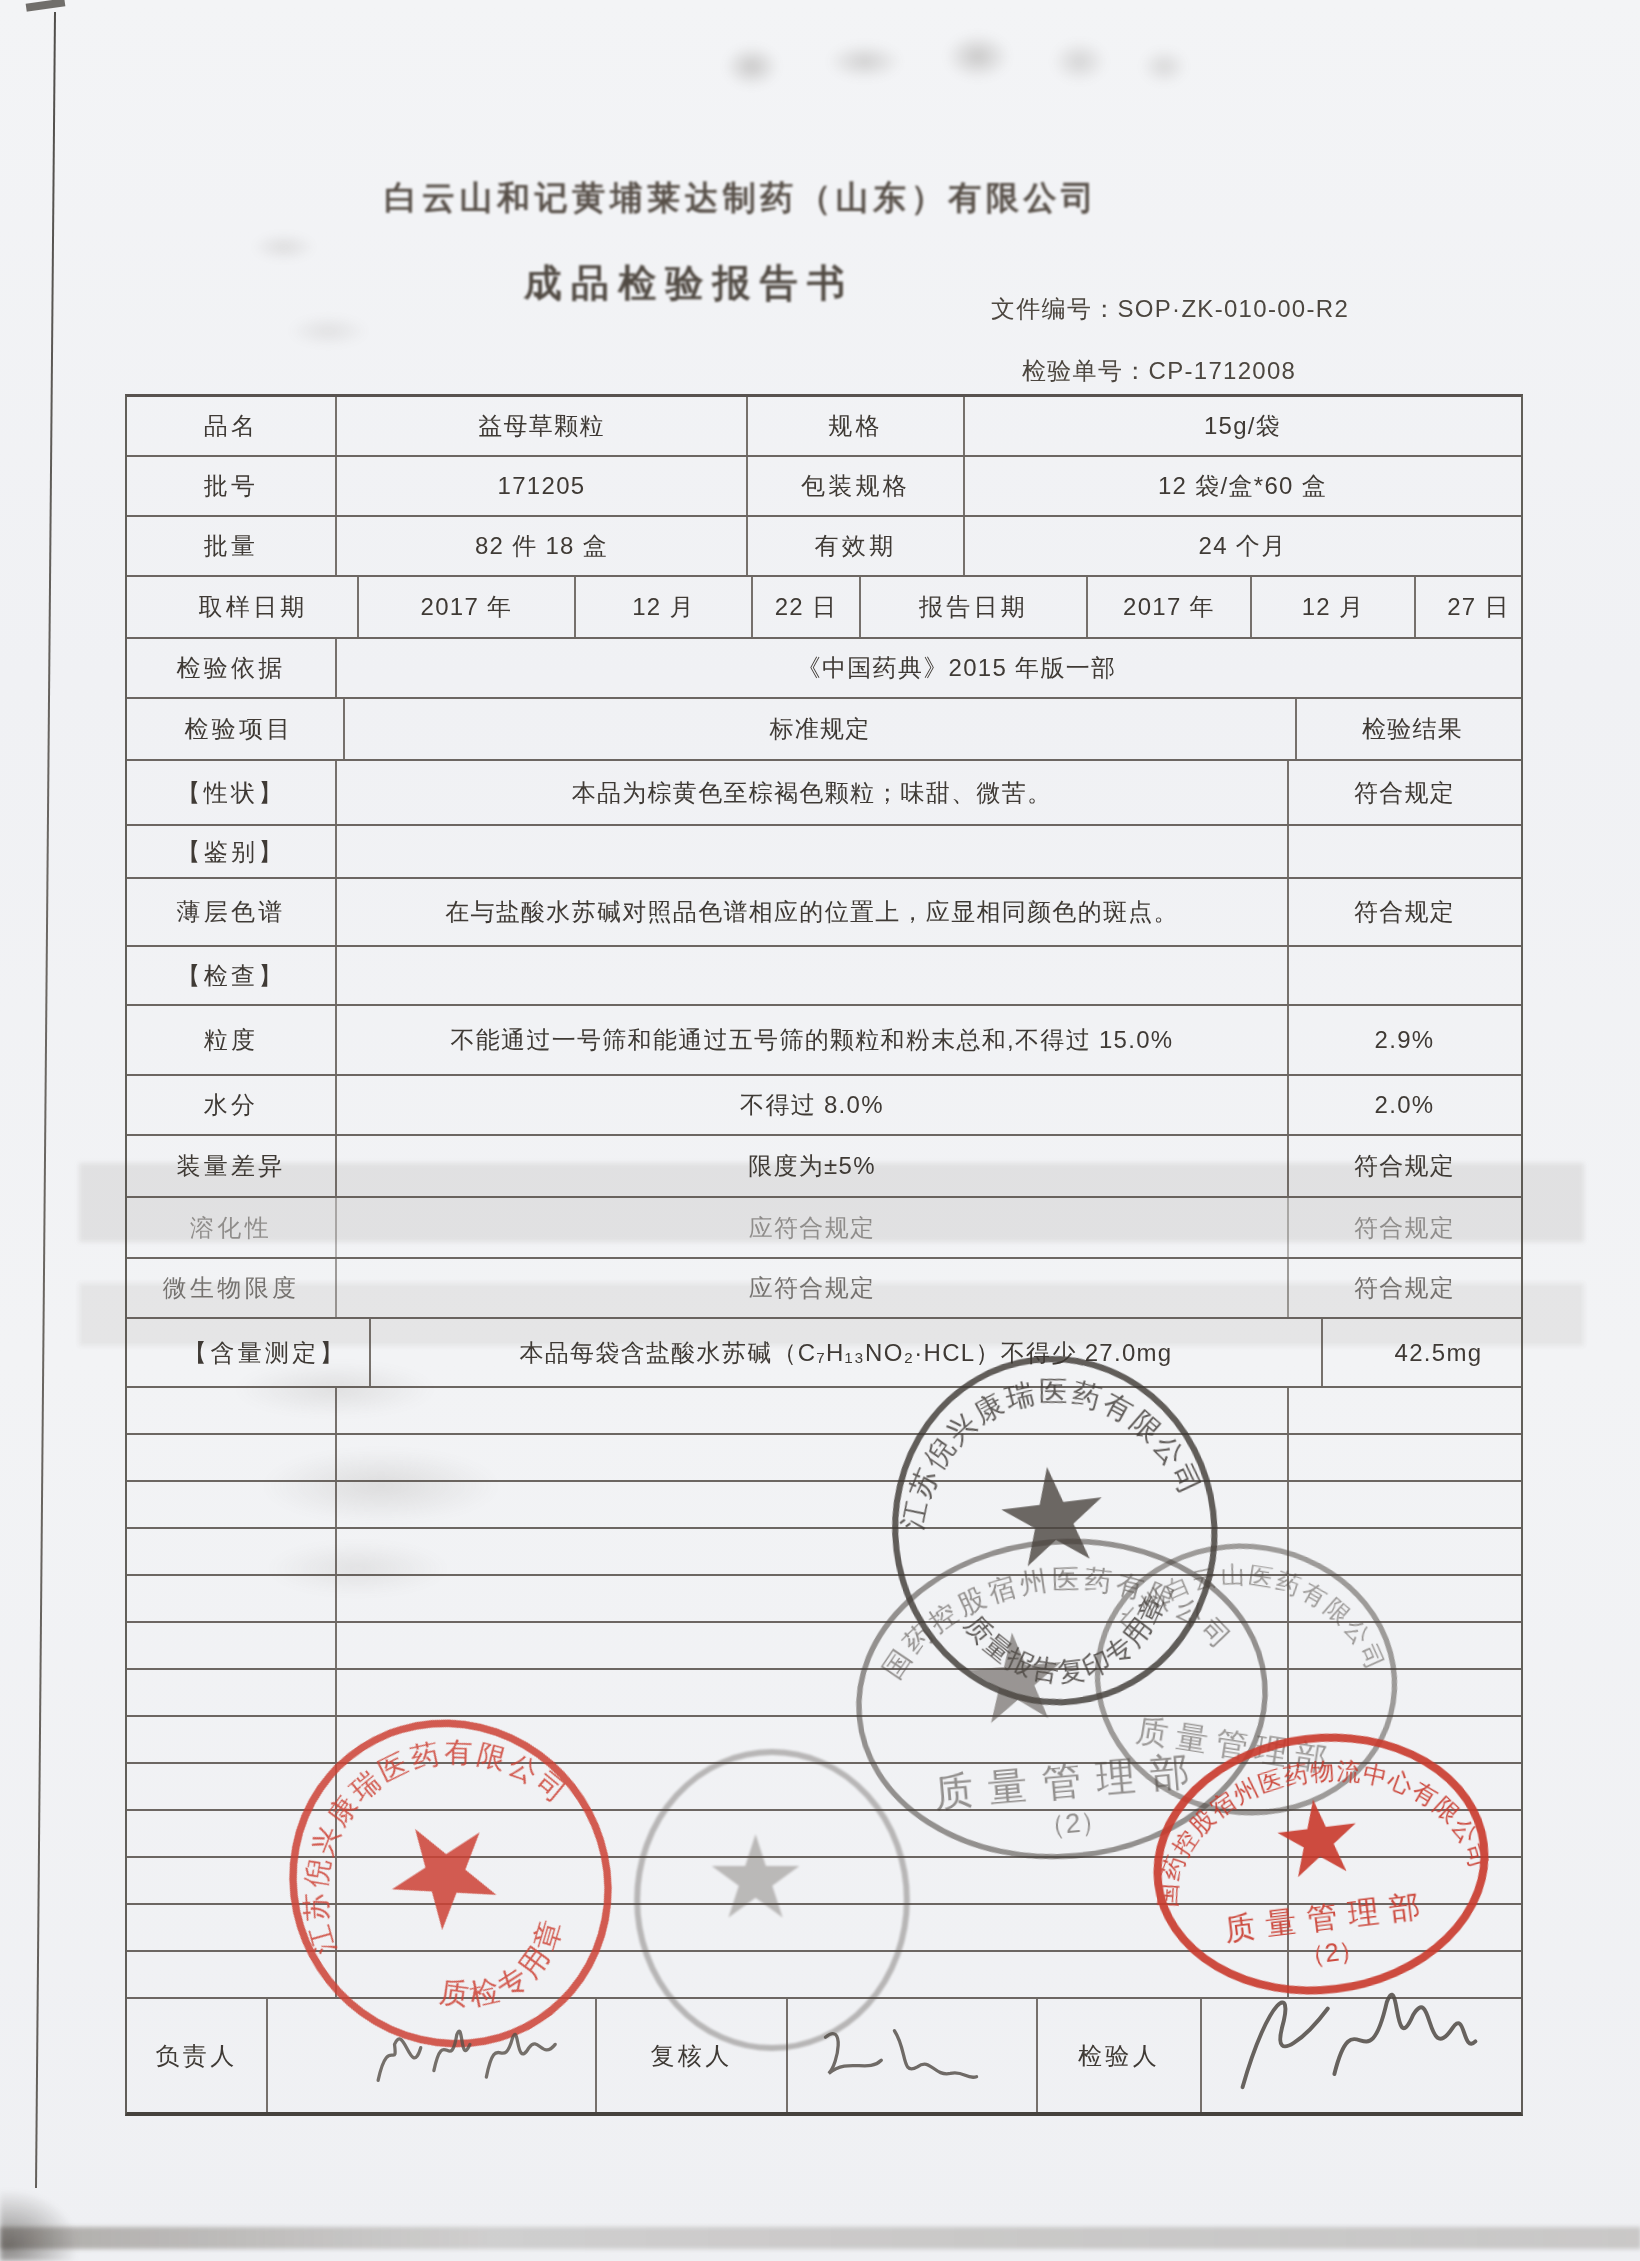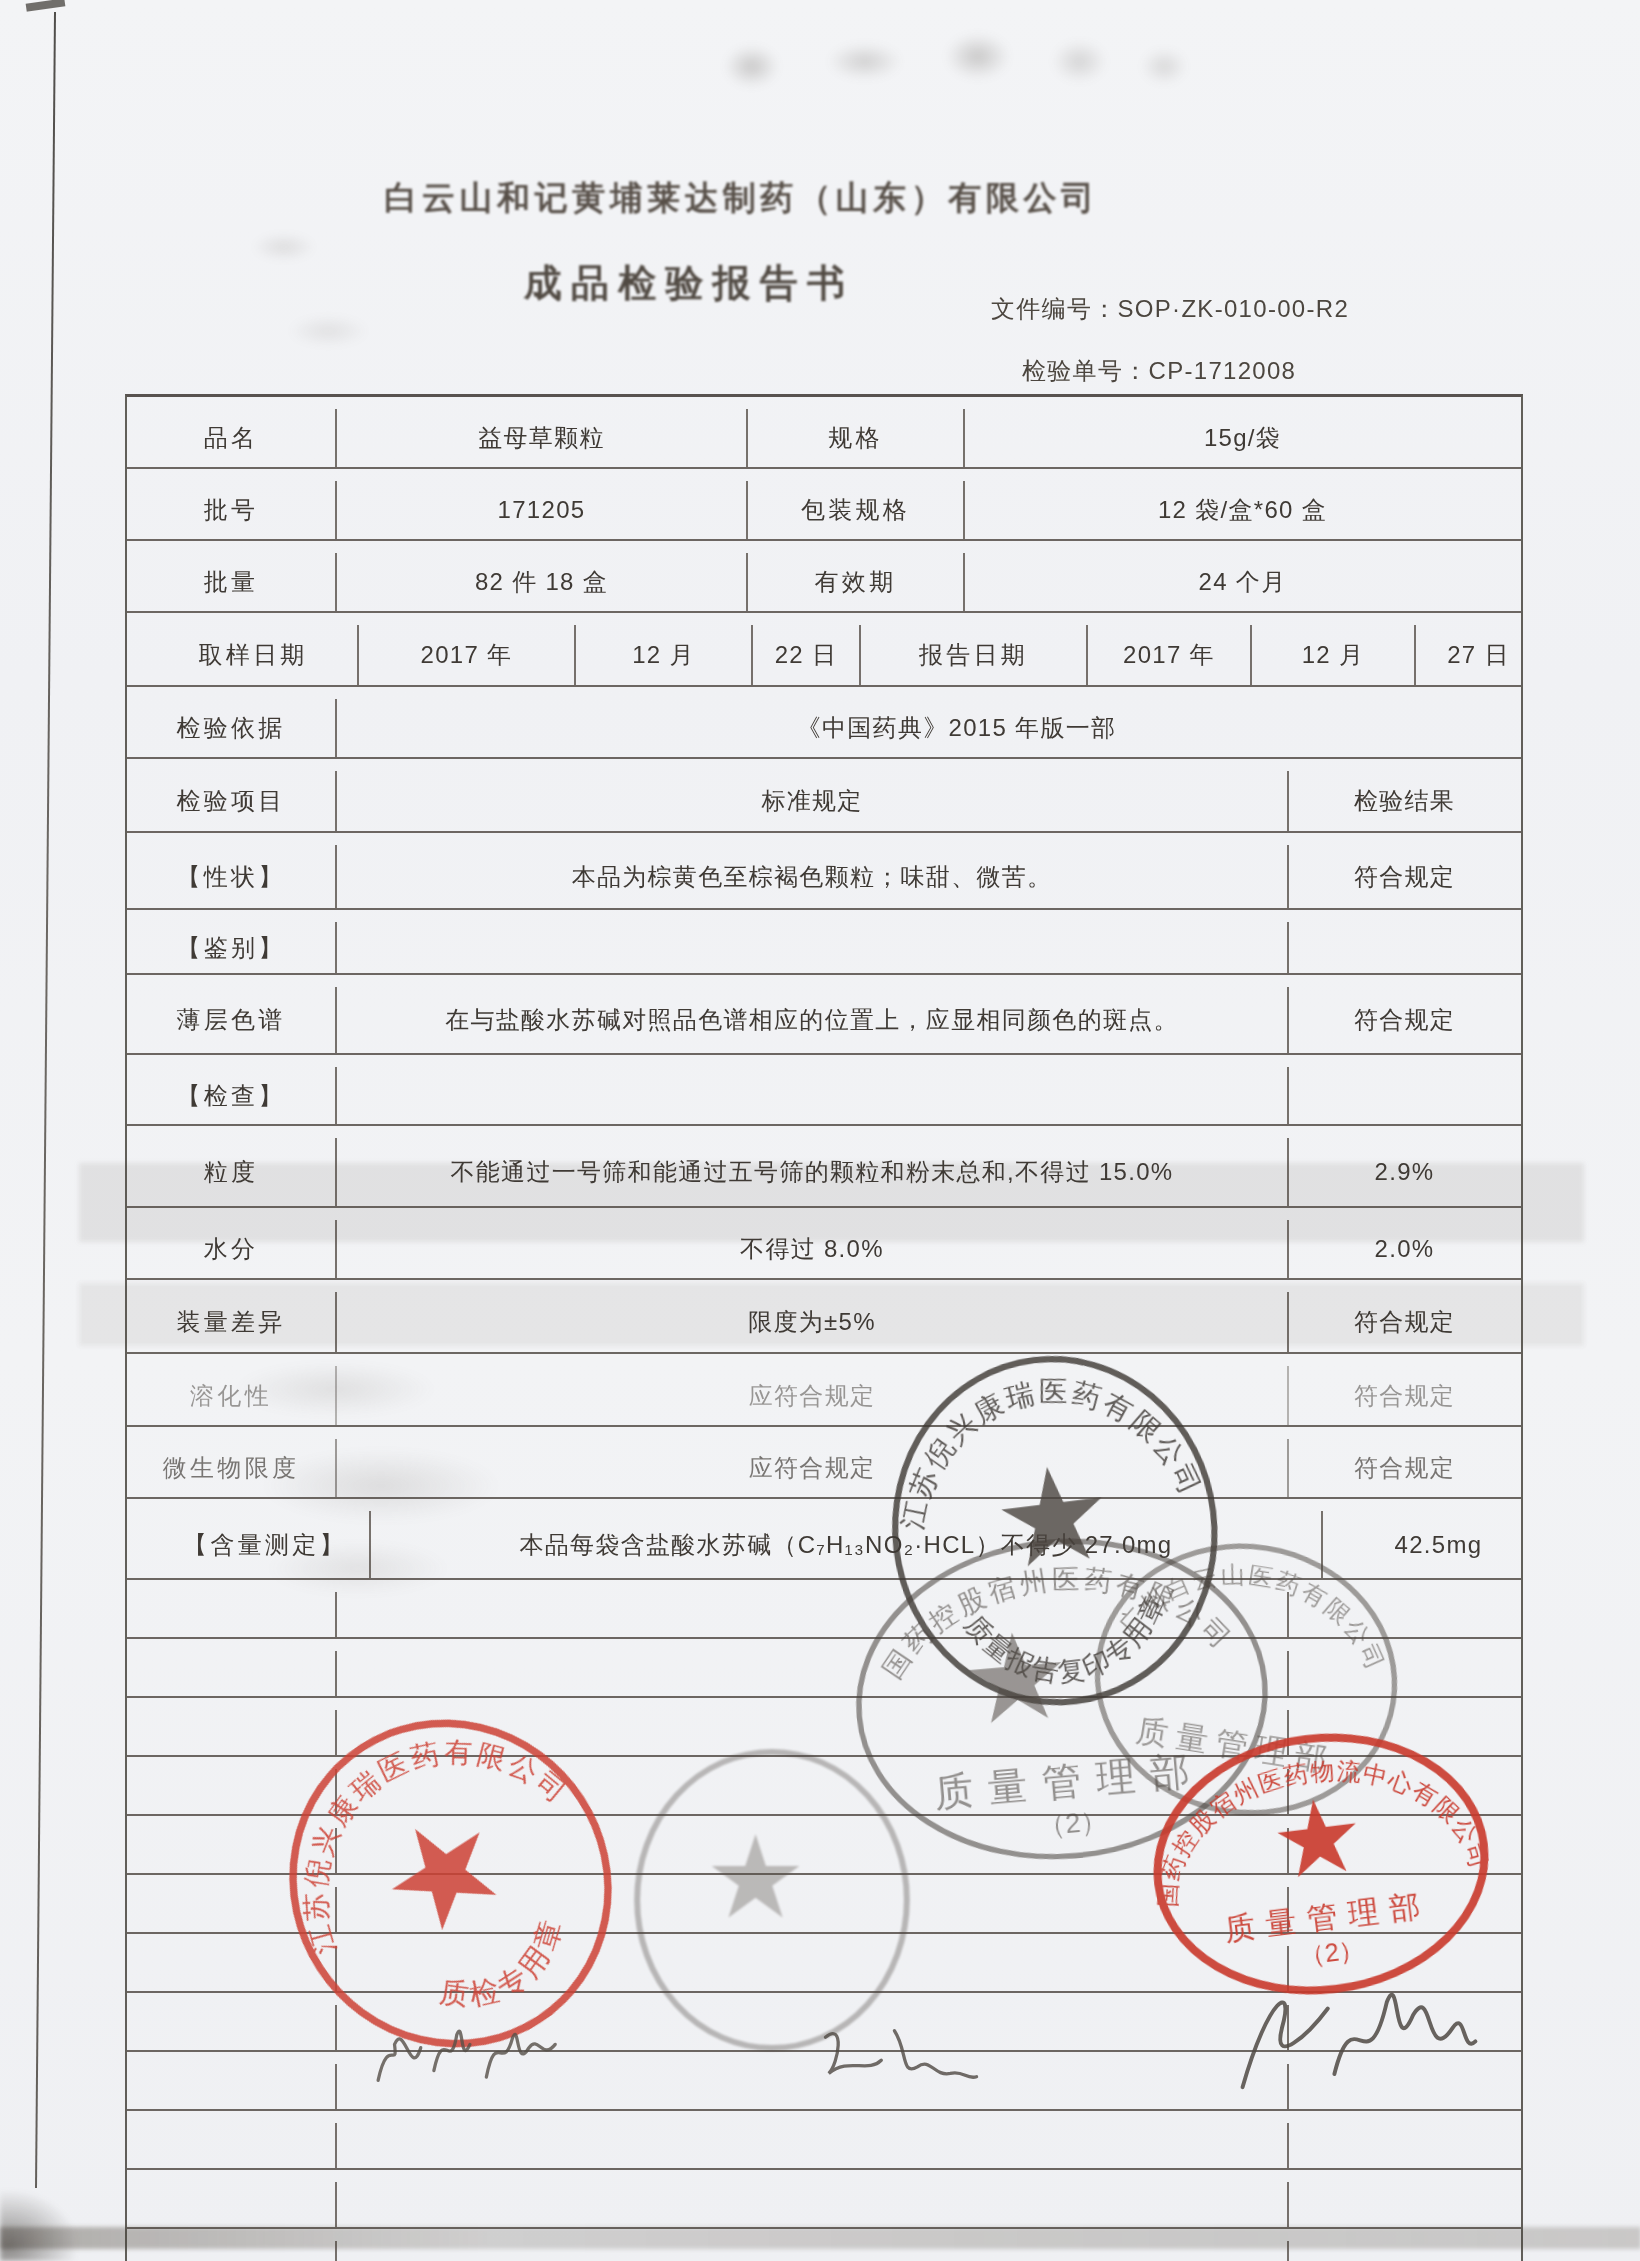--- a/index.html
+++ b/index.html
@@ -75,21 +75,21 @@
   .meta-report{left:1022px;top:355px;}
   
   #report-table{
     position:absolute;left:125px;top:394px;width:1394px;
     border-top:3.3px solid rgba(62,56,50,.85);
     border-left:2px solid rgba(62,56,50,.8);
     border-right:2px solid rgba(62,56,50,.8);
     border-bottom:4px solid rgba(52,47,42,.9);
     filter:blur(0.3px);
   }
-  .trow{display:grid;border-bottom:2px solid rgba(70,63,56,.78);margin-top:12px;}
+  .trow{display:grid;border-bottom:2px solid rgba(70,63,56,.78);}
   .trow:last-child{border-bottom:none;}
   .tcell{
     display:flex;align-items:center;justify-content:center;
     border-right:2px solid rgba(70,63,56,.72);
     font-size:24px;color:#3f3a35;letter-spacing:1.3px;
     padding:0 5.3px;text-align:center;line-height:1.25;
     overflow:hidden;
   }
   .tcell:last-child{border-right:none;}
   .tcell.lbl{letter-spacing:3.3px;}
@@ -145,21 +145,21 @@
         <div class="tcell">22 日</div>
         <div class="tcell lbl">报告日期</div>
         <div class="tcell">2017 年</div>
         <div class="tcell">12 月</div>
         <div class="tcell">27 日</div>
       </div>
       <div class="trow" style="grid-template-columns: 210px 1183px; height: 58px; gap: 28px;">
         <div class="tcell lbl">检验依据</div>
         <div class="tcell">《中国药典》2015 年版一部</div>
       </div>
-      <div class="trow" style="grid-template-columns: 210px 952px 231px; height: 60px;">
+      <div class="trow" style="grid-template-columns: 210px 952px 231px; height: 60px; padding-left: 8px;">
         <div class="tcell lbl">检验项目</div>
         <div class="tcell">标准规定</div>
         <div class="tcell">检验结果</div>
       </div>
       <div class="trow" style="grid-template-columns: 210px 952px 231px; height: 63px;">
         <div class="tcell lbl">【性状】</div>
         <div class="tcell">本品为棕黄色至棕褐色颗粒；味甜、微苦。</div>
         <div class="tcell">符合规定</div>
       </div>
       <div class="trow" style="grid-template-columns: 210px 952px 231px; height: 51px;">

